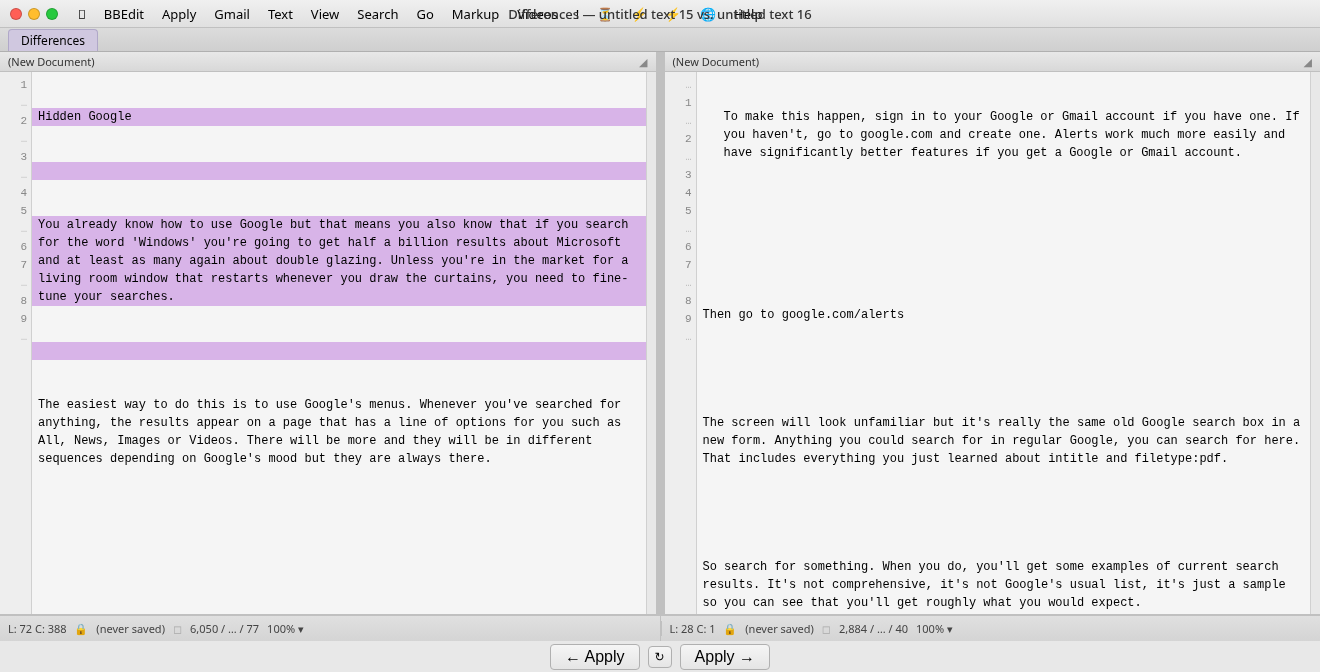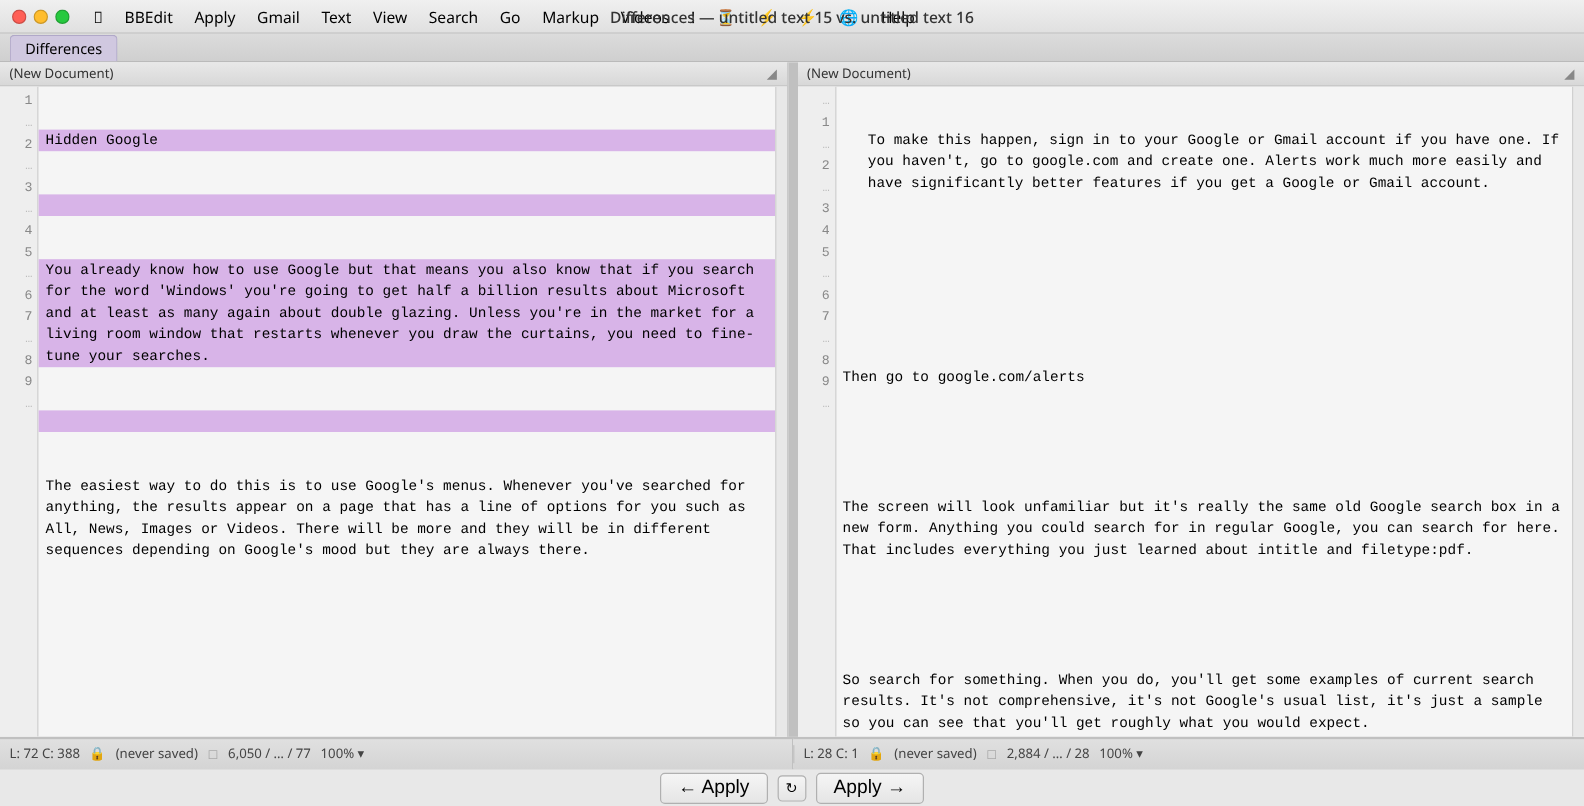--- a/index.html
+++ b/index.html
@@ -355,21 +355,21 @@
       <span class="status-item">6,050 / … / 77</span>
       <span class="status-item">100% ▾</span>
     </div>
   </div>
   <div class="status-bar" style="flex:1;">
     <div class="status-right">
       <span class="status-item">L: 28 C: 1</span>
       <span class="status-item">🔒</span>
       <span class="status-item">(never saved)</span>
       <span class="status-sep">◻</span>
-      <span class="status-item">2,884 / … / 28</span>
+      <span class="status-item">2,884 / … / 40</span>
       <span class="status-item">100% ▾</span>
     </div>
   </div>
 </div>
 
 <div class="apply-bar">
   <button class="apply-btn">← Apply</button>
   <button class="refresh-btn">↻</button>
   <button class="apply-btn">Apply →</button>
 </div>

